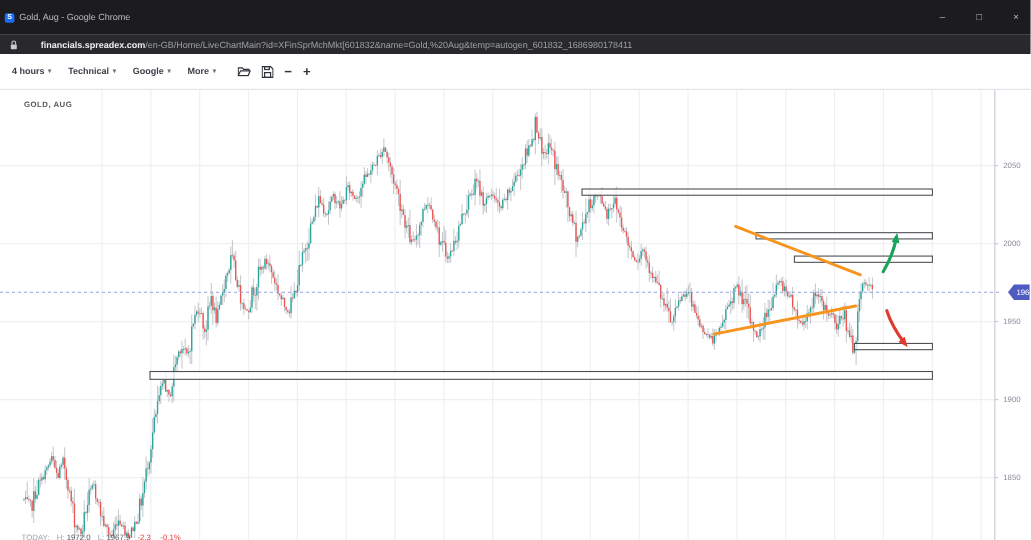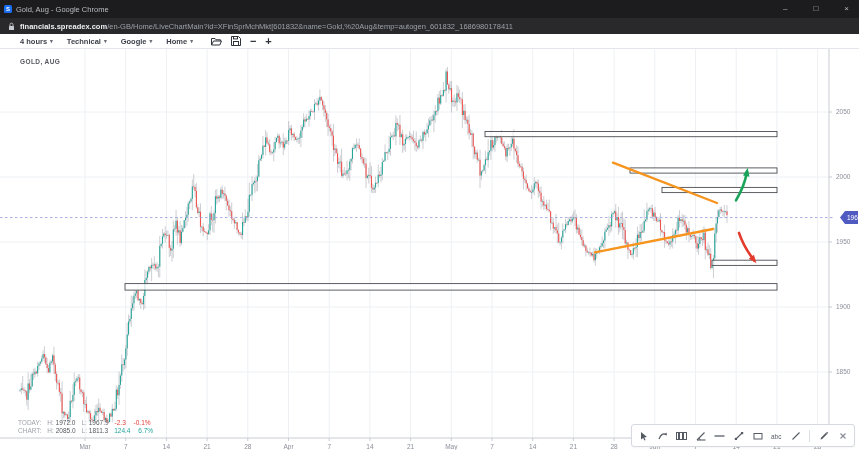--- a/index.html
+++ b/index.html
@@ -1,28 +1,28 @@
 <!DOCTYPE html>
 <html><head>
 <meta charset="utf-8">
 <style>
   html,body{margin:0;padding:0;background:#fff;}
   .window{position:relative;width:859px;height:450px;overflow:hidden;font-family:"Liberation Sans",sans-serif;background:#fff;}
   
-  .titlebar{height:18px;background:#1c1c1e;display:flex;align-items:center;padding:0 4px;box-sizing:border-box;}
+  .titlebar{height:29px;background:#1c1c1e;display:flex;align-items:center;padding:0 4px;box-sizing:border-box;}
   .favicon{width:8px;height:8px;background:#1a6df2;border-radius:1.5px;color:#fff;font-size:6px;font-weight:bold;line-height:8px;text-align:center;margin-right:4px;}
   .tab-title{color:#b9bcc2;font-size:7.5px;flex:1;white-space:nowrap;overflow:hidden;}
   .win-controls{display:flex;gap:26px;margin-right:6px;color:#b9bcc2;font-size:8px;line-height:10px;}
   .win-controls span{cursor:default;}
   .urlbar{height:16px;background:#29292c;display:flex;align-items:center;padding:0 8px;box-sizing:border-box;}
-  .url-text{font-size:7.5px;white-space:nowrap;overflow:hidden;margin-left:5px;}
+  .url-text{font-size:7.5px;white-space:nowrap;overflow:hidden;margin-left:19px;}
   .url-domain{color:#eceef1;font-weight:bold;}
   .url-path{color:#9aa0a6;}
   
-  .toolbar{height:15px;background:#fff;border-bottom:1px solid #e4e6ec;display:flex;align-items:center;padding:0 20px;box-sizing:border-box;gap:14px;}
+  .toolbar{height:30px;background:#fff;border-bottom:1px solid #e4e6ec;display:flex;align-items:center;padding:0 10px;box-sizing:border-box;gap:14px;}
   .dropdown{display:flex;align-items:center;gap:3px;font-size:7.5px;color:#3a3e47;font-weight:bold;cursor:pointer;}
   .caret{font-size:5.5px;color:#6a6e78;}
   .tb-icons{display:flex;align-items:center;gap:9px;margin-left:4px;}
   .tb-icon{display:flex;align-items:center;color:#3a3e47;cursor:pointer;}
   .tb-glyph{font-size:11px;font-weight:bold;color:#2e323a;line-height:10px;}
   
   .chart-region{position:relative;width:859px;height:406px;background:#fff;}
   #chart-svg{position:absolute;left:0;top:0;}
   .symbol-label{position:absolute;left:20px;top:9px;font-size:6.5px;font-weight:bold;letter-spacing:.4px;color:#55585f;}
   .stats{position:absolute;left:18px;top:370px;font-size:6.5px;line-height:8px;white-space:nowrap;}
@@ -67,21 +67,21 @@
       </div>
     <div class="dropdown">
         <span>Technical</span>
         <span class="caret">▾</span>
       </div>
     <div class="dropdown">
         <span>Google</span>
         <span class="caret">▾</span>
       </div>
     <div class="dropdown">
-        <span>Home</span>
+        <span>More</span>
         <span class="caret">▾</span>
       </div>
     <div class="tb-icons">
       <span class="tb-icon">
         <svg width="11" height="9" viewBox="0 0 11 9">
             <path d="M0.5 8 V1.5 H4 L5 2.8 H9.5 V4" fill="none" stroke="#2e323a" stroke-width="1"></path>
             <path d="M0.5 8 L2.5 4 H10.5 L8.8 8 Z" fill="none" stroke="#2e323a" stroke-width="1"></path>
           </svg>
       </span>
       <span class="tb-icon">

